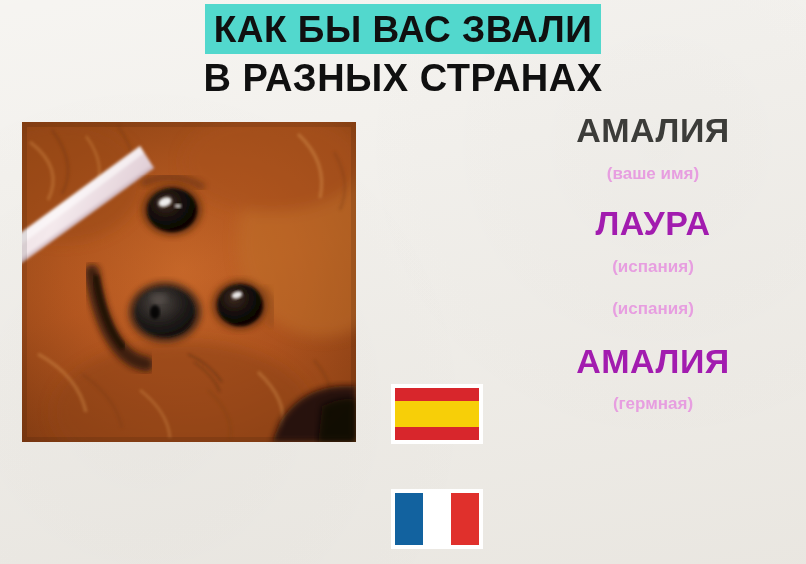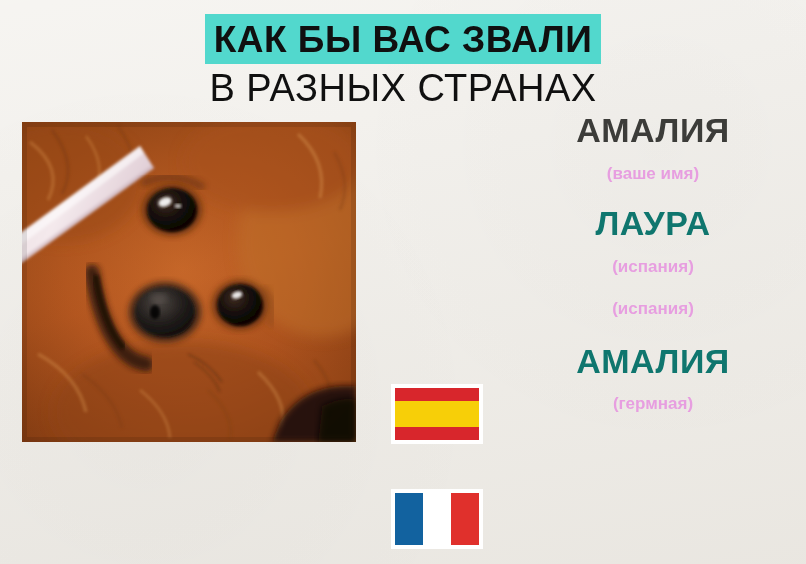--- a/index.html
+++ b/index.html
@@ -25,42 +25,42 @@
       radial-gradient(circle at 82% 26%, rgba(0,0,0,0.016), rgba(0,0,0,0) 42%),
       linear-gradient(170deg, rgba(255,255,255,0.45), rgba(0,0,0,0.025));
     pointer-events: none;
     z-index: 0;
   }
 
   
   .headline {
     position: absolute;
     left: 0;
-    top: 14px;
+    top: 4px;
     width: 806px;
     text-align: center;
     z-index: 3;
   }
   .headline-line1 {
     display: inline-block;
     background: #52d8cd;
     color: #101010;
     font-size: 37px;
     font-weight: bold;
     letter-spacing: 0.5px;
     line-height: 1.0;
     padding: 7px 9px 6px 9px;
     white-space: nowrap;
   }
   .headline-line2 {
     display: block;
     margin-top: 5px;
     color: #101010;
     font-size: 38px;
-    font-weight: normal;
+    font-weight: bold;
     letter-spacing: 0.5px;
     line-height: 1.05;
     white-space: nowrap;
   }
 
   
   .photo {
     position: absolute;
     left: 22px;
     top: 122px;
@@ -87,21 +87,21 @@
   .name-row:nth-child(1) { margin-bottom: 22px; }
   .name-row:nth-child(2) { margin-bottom: 23px; }
   .name-row:nth-child(3) { margin-bottom: 24px; }
 
   .name-main {
     display: block;
     font-size: 34px;
     font-weight: bold;
     line-height: 1.08;
     letter-spacing: 0.5px;
-    color: #0f766e;
+    color: #a21caf;
     white-space: nowrap;
   }
   .name-main.muted { color: #3c3c39; }
 
   .name-sub {
     display: block;
     margin-top: 16px;
     font-size: 17px;
     font-weight: bold;
     line-height: 1.1;

